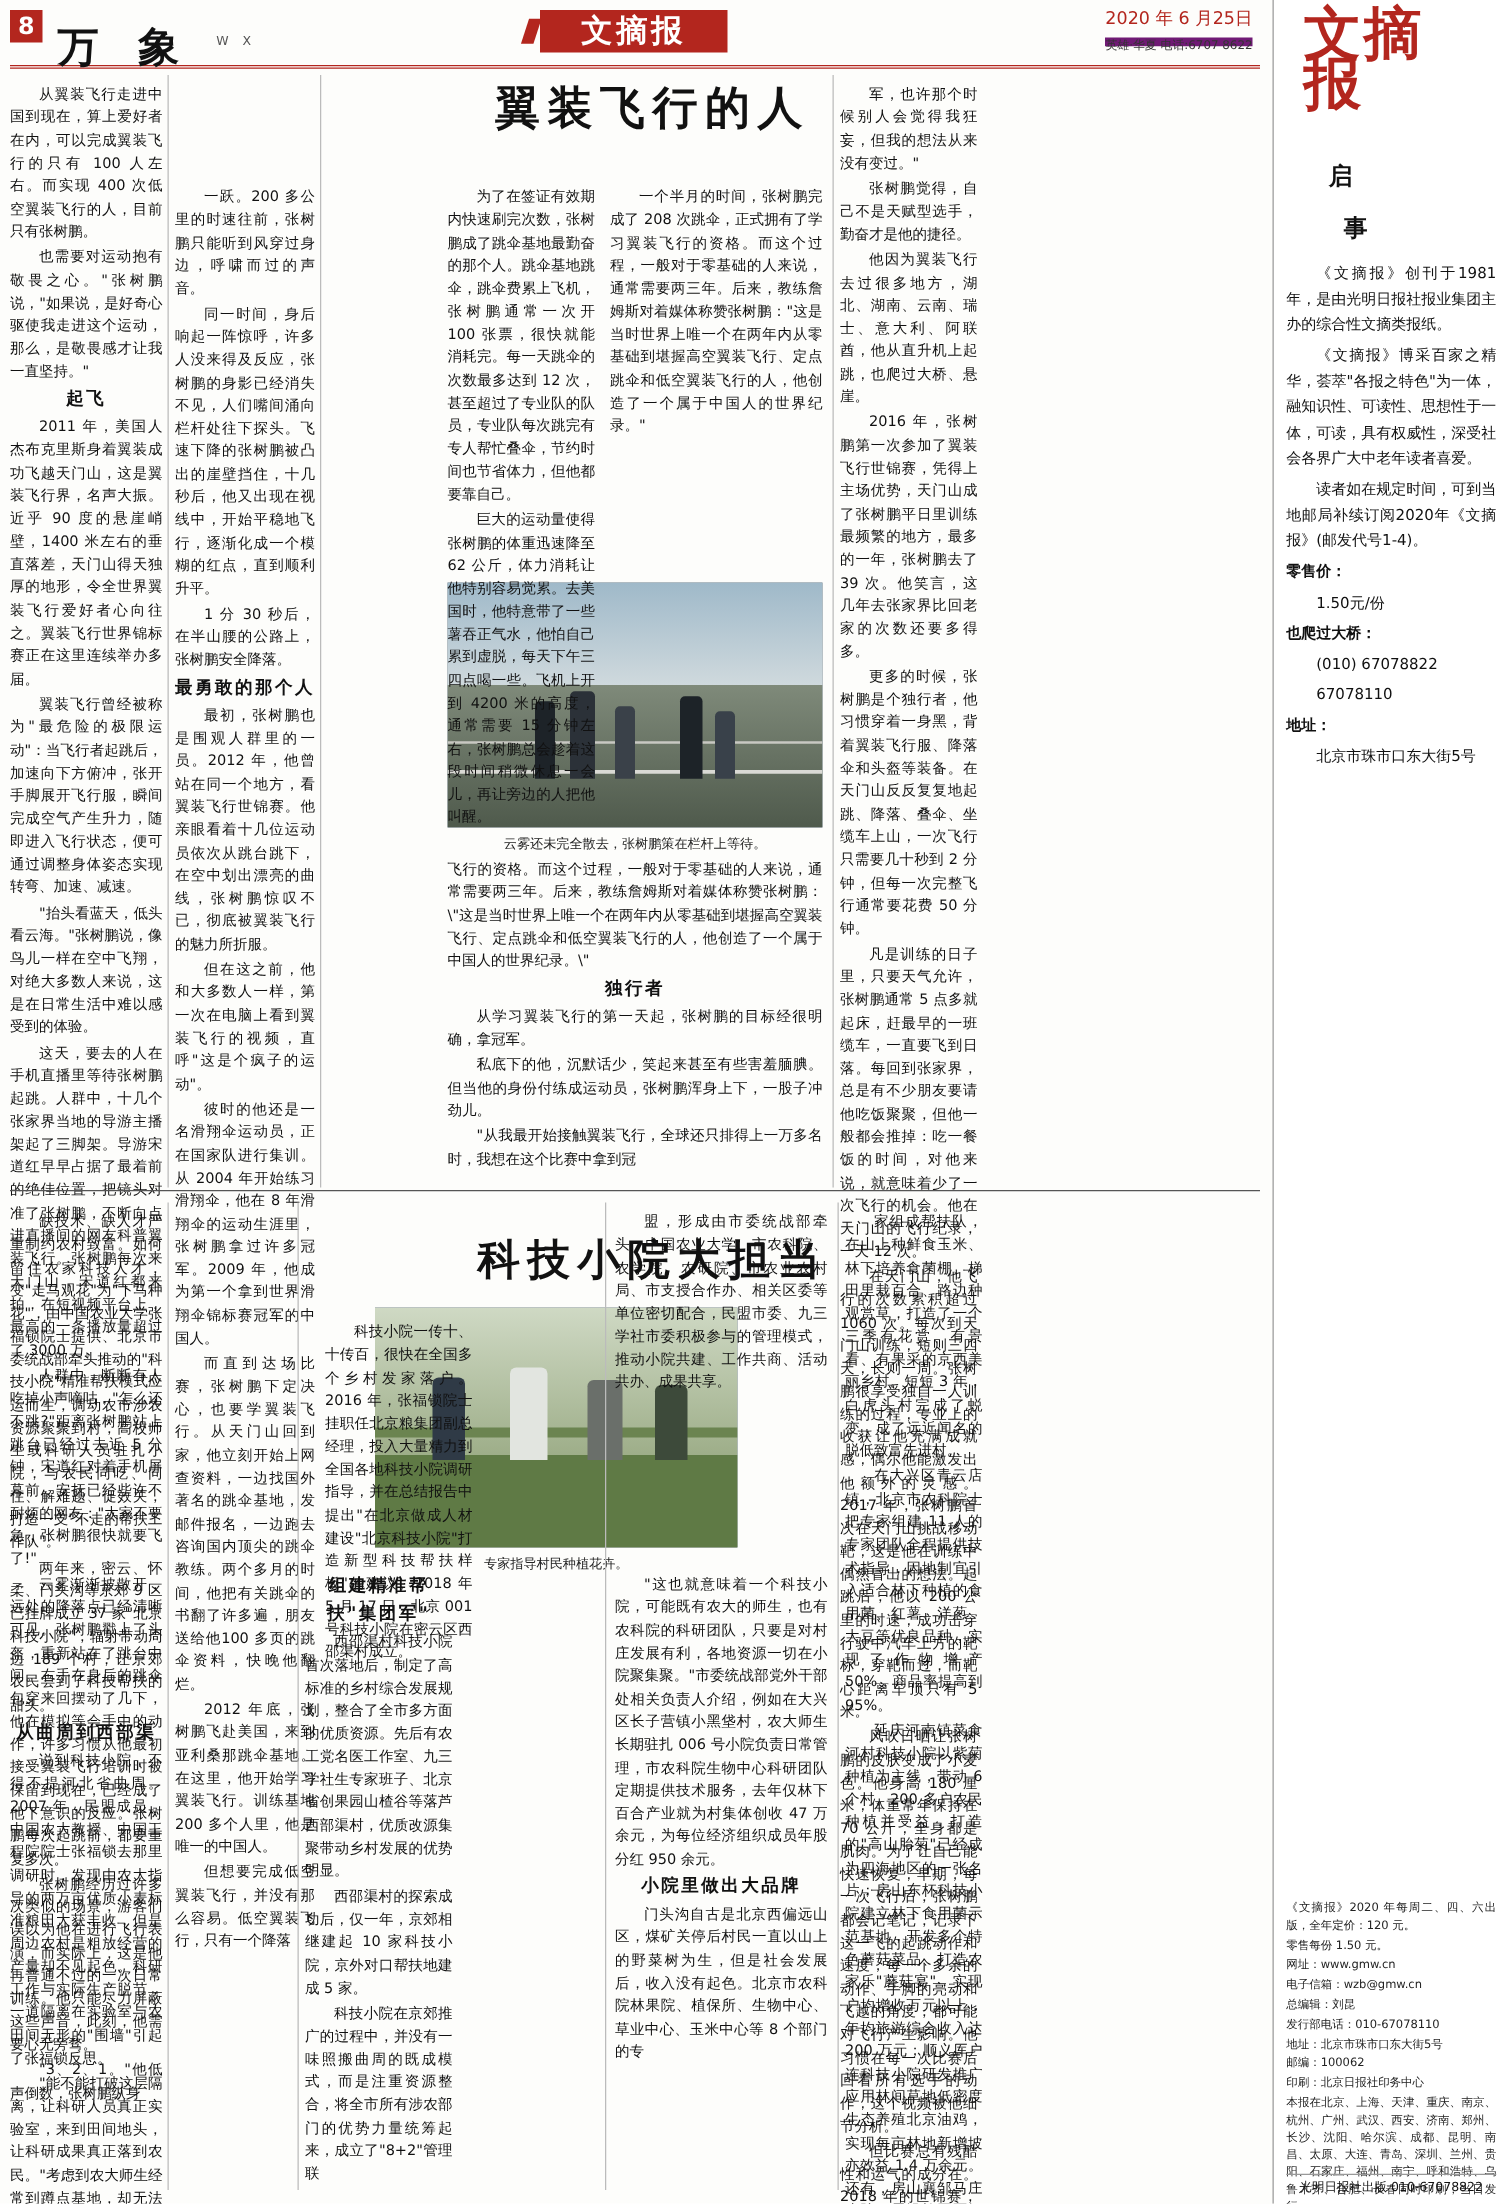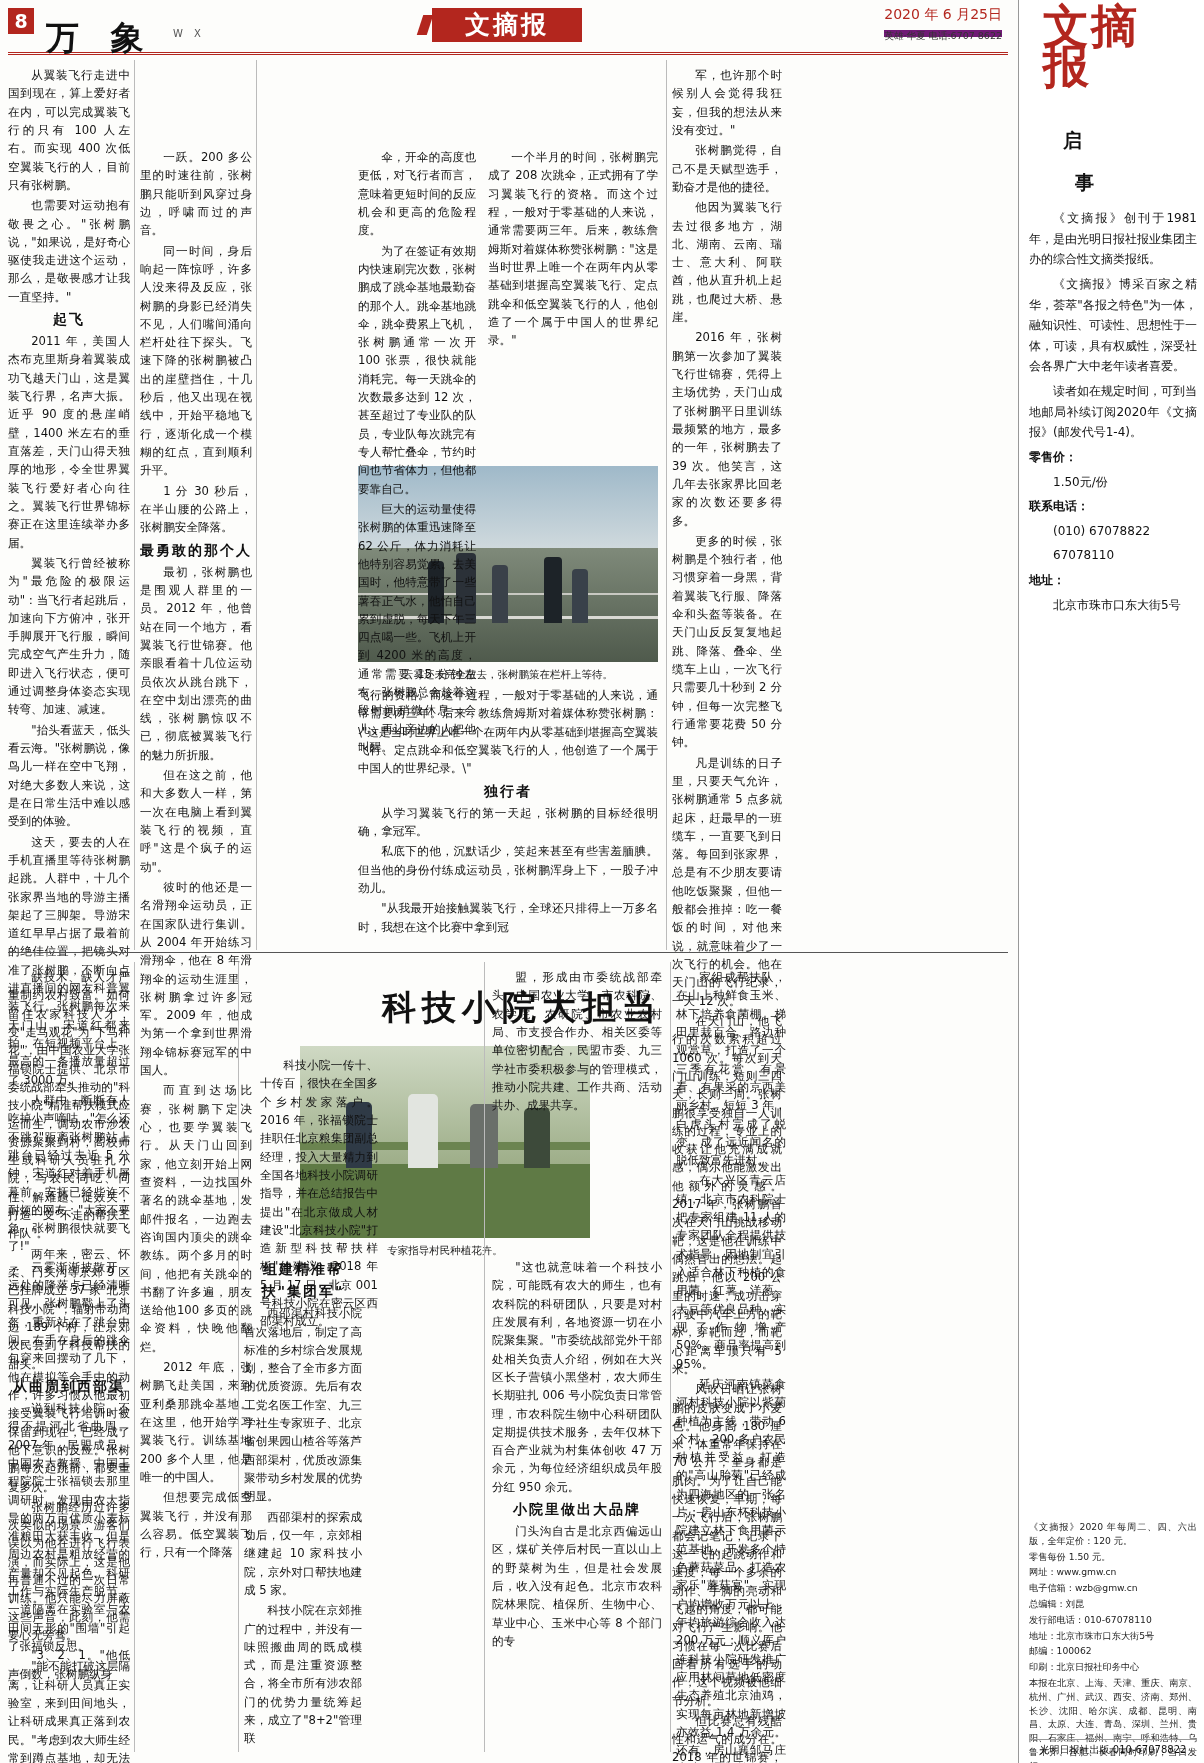--- a/index.html
+++ b/index.html
@@ -61,20 +61,21 @@
 
   <div class="masthead">
     <div class="pg-badge">8</div>
     <div class="pg-title">万 象</div>
     <div class="pg-title-en">W X</div>
     <div class="paper-logo">文摘报</div>
     <div class="date">2020 年 6 月25日</div>
     <div class="masthead-sub">英雄·华夏    电话:6707 8622</div>
   </div>
 
+  <div class="headline hl1">翼装飞行的人</div>
 
   <div class="col" style="left:8px;top:66px;width:122px;">
     <p>从翼装飞行走进中国到现在，算上爱好者在内，可以完成翼装飞行的只有 100 人左右。而实现 400 次低空翼装飞行的人，目前只有张树鹏。</p>
     <p>也需要对运动抱有敬畏之心。"张树鹏说，"如果说，是好奇心驱使我走进这个运动，那么，是敬畏感才让我一直坚持。"</p>
     <p class="sub-h">起飞</p>
     <p>2011 年，美国人杰布克里斯身着翼装成功飞越天门山，这是翼装飞行界，名声大振。近乎 90 度的悬崖峭壁，1400 米左右的垂直落差，天门山得天独厚的地形，令全世界翼装飞行爱好者心向往之。翼装飞行世界锦标赛正在这里连续举办多届。</p>
     <p>翼装飞行曾经被称为"最危险的极限运动"：当飞行者起跳后，加速向下方俯冲，张开手脚展开飞行服，瞬间完成空气产生升力，随即进入飞行状态，便可通过调整身体姿态实现转弯、加速、减速。</p>
     <p>"抬头看蓝天，低头看云海。"张树鹏说，像鸟儿一样在空中飞翔，对绝大多数人来说，这是在日常生活中难以感受到的体验。</p>
     <p>这天，要去的人在手机直播里等待张树鹏起跳。人群中，十几个张家界当地的导游主播架起了三脚架。导游宋道红早早占据了最着前的绝佳位置，把镜头对准了张树鹏，不断向点进直播间的网友科普翼装飞行。张树鹏每次来天门山，宋道红都来拍，在短视频平台上，最高的一条播放量超过了 3000 万。</p>
     <p>人群中，断断有人吃掉小声嘀咕，"怎么还不跳?"距离张树鹏站上跳台已经过去近 5 分钟，宋道红对着手机屏幕前，安抚已经些许不耐烦的网友："大家不要急，张树鹏很快就要飞了!"</p>
@@ -103,21 +104,20 @@
       <div class="rail"></div>
     <div class="figure" style="left:70px;height:62px;"></div>
     <div class="figure" style="left:98px;height:70px;width:20px;background:#2b3138;"></div>
     <div class="figure" style="left:134px;height:58px;background:#3a4149;"></div>
     <div class="figure" style="left:186px;height:66px;width:18px;"></div>
     <div class="figure" style="left:214px;height:54px;background:#39414a;"></div>
   </div>
   <div class="cap" style="left:358px;top:668px;width:300px;">云雾还未完全散去，张树鹏策在栏杆上等待。</div>
 
   <div class="col" style="left:358px;top:148px;width:118px;">
-    <p>伞，开伞的高度也更低，对飞行者而言，意味着更短时间的反应机会和更高的危险程度。</p>
     <p>为了在签证有效期内快速刷完次数，张树鹏成了跳伞基地最勤奋的那个人。跳伞基地跳伞，跳伞费累上飞机，张树鹏通常一次开 100 张票，很快就能消耗完。每一天跳伞的次数最多达到 12 次，甚至超过了专业队的队员，专业队每次跳完有专人帮忙叠伞，节约时间也节省体力，但他都要靠自己。</p>
     <p>巨大的运动量使得张树鹏的体重迅速降至 62 公斤，体力消耗让他特别容易觉累。去美国时，他特意带了一些薯吞正气水，他怕自己累到虚脱，每天下午三四点喝一些。飞机上开到 4200 米的高度，通常需要 15 分钟左右，张树鹏总会趁着这段时间稍微休息一会儿，再让旁边的人把他叫醒。</p>
   </div>
   <div class="col" style="left:488px;top:148px;width:170px;">
     <p>一个半月的时间，张树鹏完成了 208 次跳伞，正式拥有了学习翼装飞行的资格。而这个过程，一般对于零基础的人来说，通常需要两三年。后来，教练詹姆斯对着媒体称赞张树鹏："这是当时世界上唯一个在两年内从零基础到堪握高空翼装飞行、定点跳伞和低空翼装飞行的人，他创造了一个属于中国人的世界纪录。"</p>
   </div>
   <div class="col" style="left:488px;top:300px;width:170px;">
     <p></p>
   </div>
   <div class="col" style="left:358px;top:686px;width:300px;">
@@ -201,21 +201,21 @@
   <div class="side">
     <div class="side-logo">文摘报</div>
     <div class="side-sub">启</div>
     <div class="side-sub2">事</div>
     <div class="side-body">
       <p>《文摘报》创刊于1981年，是由光明日报社报业集团主办的综合性文摘类报纸。</p>
       <p>《文摘报》博采百家之精华，荟萃"各报之特色"为一体，融知识性、可读性、思想性于一体，可读，具有权威性，深受社会各界广大中老年读者喜爱。</p>
       <p>读者如在规定时间，可到当地邮局补续订阅2020年《文摘报》(邮发代号1-4)。</p>
       <p class="kv">零售价：</p>
       <p>1.50元/份</p>
-      <p class="kv">联系电话：</p>
+      <p class="kv">也爬过大桥：</p>
       <p>(010) 67078822</p>
       <p>67078110</p>
       <p class="kv">地址：</p>
       <p>北京市珠市口东大街5号</p>
     </div>
     <div class="side-fine">
       <p>《文摘报》2020 年每周二、四、六出版，全年定价：120 元。</p>
       <p>零售每份 1.50 元。</p>
       <p>网址：www.gmw.cn</p>
       <p>电子信箱：wzb@gmw.cn</p>

